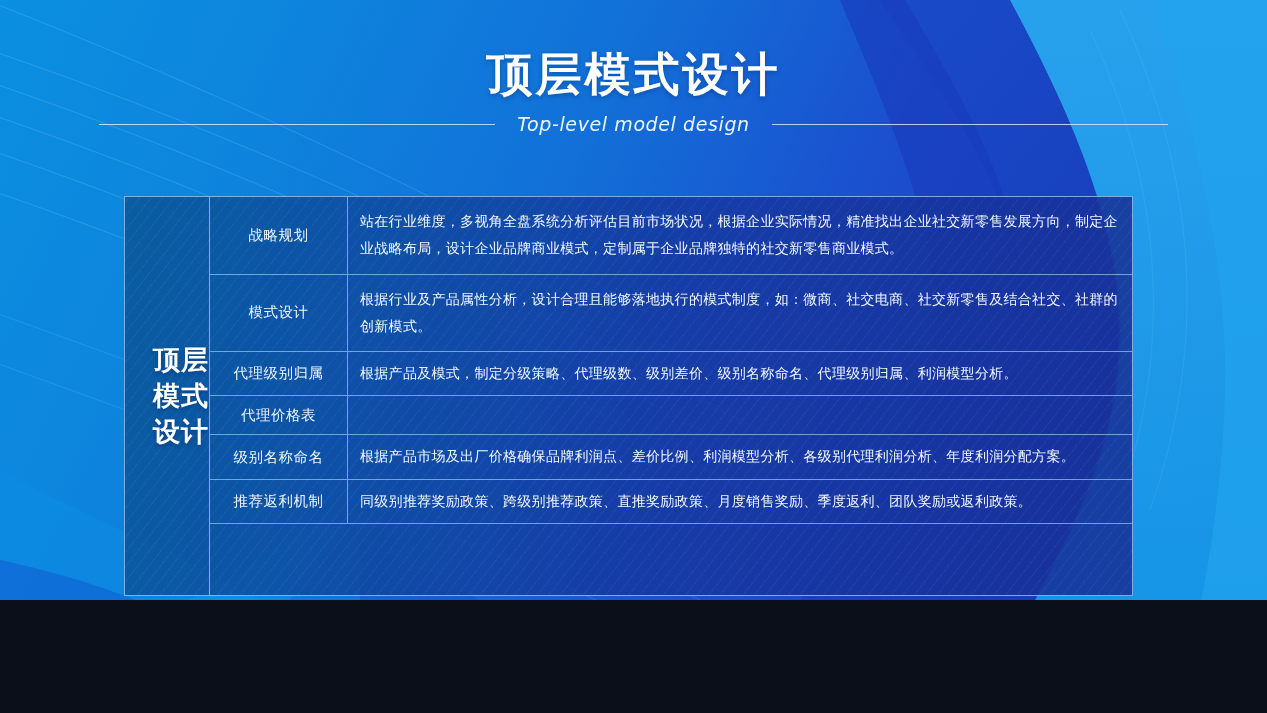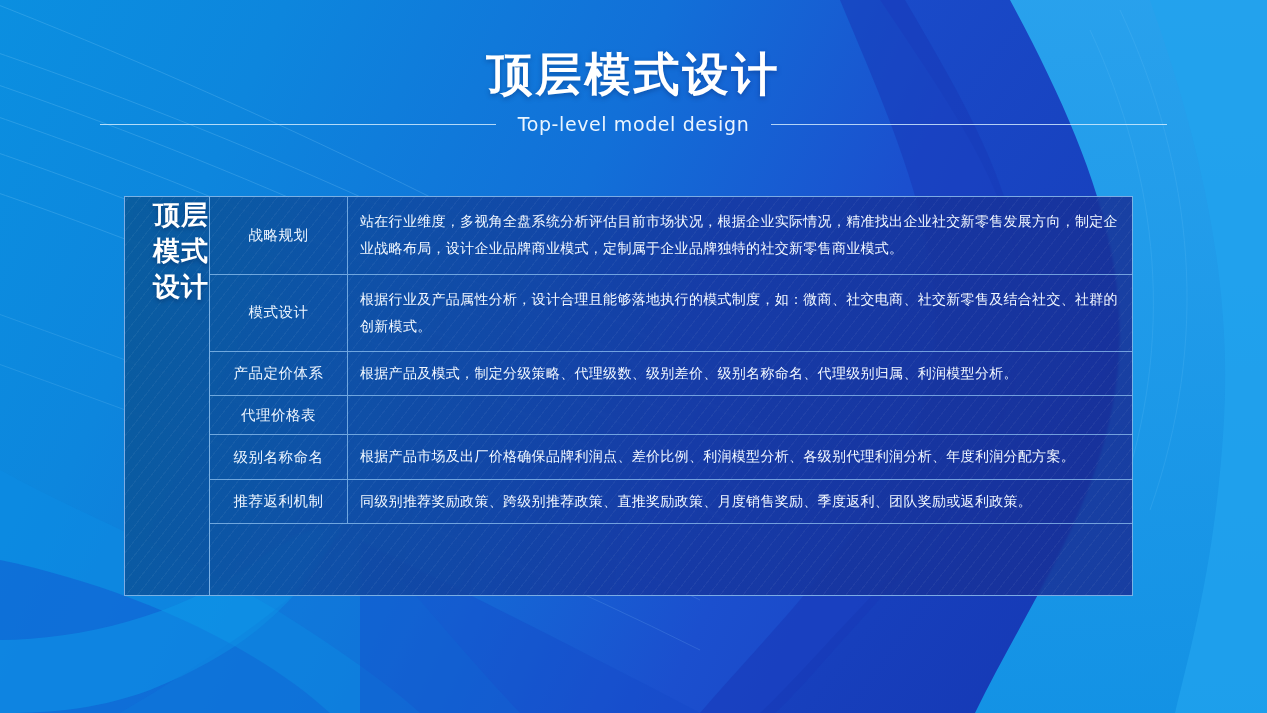--- a/index.html
+++ b/index.html
@@ -3,21 +3,21 @@
 <meta charset="utf-8">
 <style>
   html, body {
     margin: 0;
     padding: 0;
     background: #0a0f1a;
   }
   #slide {
     position: relative;
     width: 1267px;
-    height: 713px;
+    height: 600px;
     overflow: hidden;
     font-family: "DejaVu Sans", "Liberation Sans", sans-serif;
     background: linear-gradient(115deg, #0b8fe0 0%, #0d86dd 18%, #1270d8 42%, #1b4fce 62%, #1b43c4 80%, #1c3fbe 100%);
   }
   
   .bg-svg {
     position: absolute;
     inset: 0;
     width: 1267px;
     height: 713px;
@@ -42,20 +42,21 @@
     margin: 0;
   }
   .sub-row {
     position: relative;
     margin-top: 11px;
     height: 26px;
     display: flex;
     align-items: center;
     justify-content: center;
     gap: 0;
+    font-style: italic;
   }
   .sub-line {
     height: 1px;
     background: rgba(215, 238, 255, 0.82);
     flex: 0 0 auto;
     width: 396px;
   }
   .sub-title {
     font-size: 19px;
     color: #eaf5ff;
@@ -79,20 +80,21 @@
         rgba(255,255,255,0.045) 0px,
         rgba(255,255,255,0.045) 1px,
         rgba(255,255,255,0.0) 1px,
         rgba(255,255,255,0.0) 9px),
       linear-gradient(100deg, rgba(9,88,152,0.88) 0%, rgba(14,76,160,0.88) 22%, rgba(22,55,160,0.86) 55%, rgba(24,48,150,0.86) 100%);
     backdrop-filter: blur(1px);
   }
   .row-head {
     flex: 0 0 85px;
     display: flex;
+    align-items: center;
     justify-content: center;
     border-right: 1px solid rgba(150, 200, 245, 0.80);
     box-sizing: border-box;
     padding-left: 28px;
   }
   .row-head-text {
     color: #ffffff;
     font-size: 27px;
     font-weight: 700;
     line-height: 1.33;
@@ -231,21 +233,21 @@
         <div class="tlabel">战略规划</div>
         <div class="tbody">站在行业维度，多视角全盘系统分析评估目前市场状况，根据企业实际情况，精准找出企业社交新零售发展方向，制定企业战略布局，设计企业品牌商业模式，定制属于企业品牌独特的社交新零售商业模式。</div>
       </div>
 
       <div class="trow h2">
         <div class="tlabel">模式设计</div>
         <div class="tbody">根据行业及产品属性分析，设计合理且能够落地执行的模式制度，如：微商、社交电商、社交新零售及结合社交、社群的创新模式。</div>
       </div>
 
       <div class="trow h1">
-        <div class="tlabel">产品定价体系</div>
+        <div class="tlabel">代理级别归属</div>
         <div class="tbody">根据产品及模式，制定分级策略、代理级数、级别差价、级别名称命名、代理级别归属、利润模型分析。</div>
       </div>
 
       <div class="trow h1">
         <div class="tlabel">代理价格表</div>
       </div>
 
       <div class="trow h1">
         <div class="tlabel">级别名称命名</div>
         <div class="tbody">根据产品市场及出厂价格确保品牌利润点、差价比例、利润模型分析、各级别代理利润分析、年度利润分配方案。</div>

